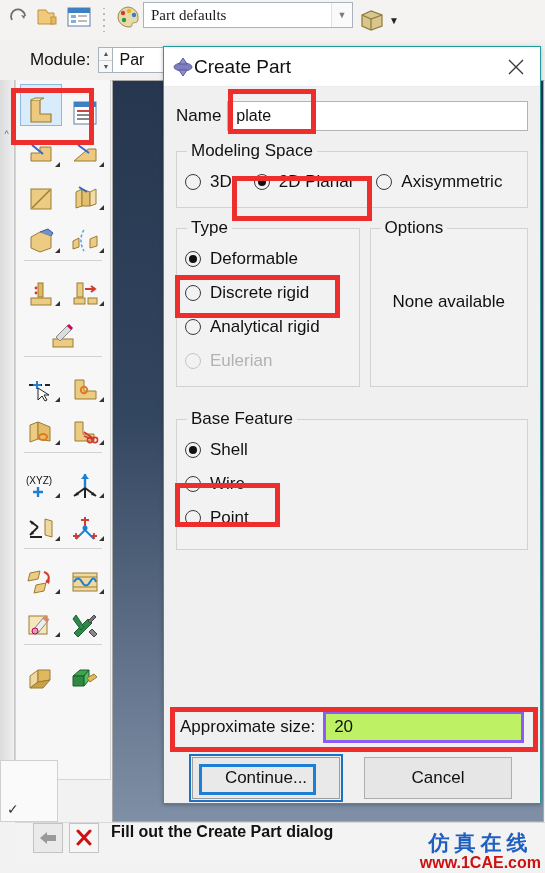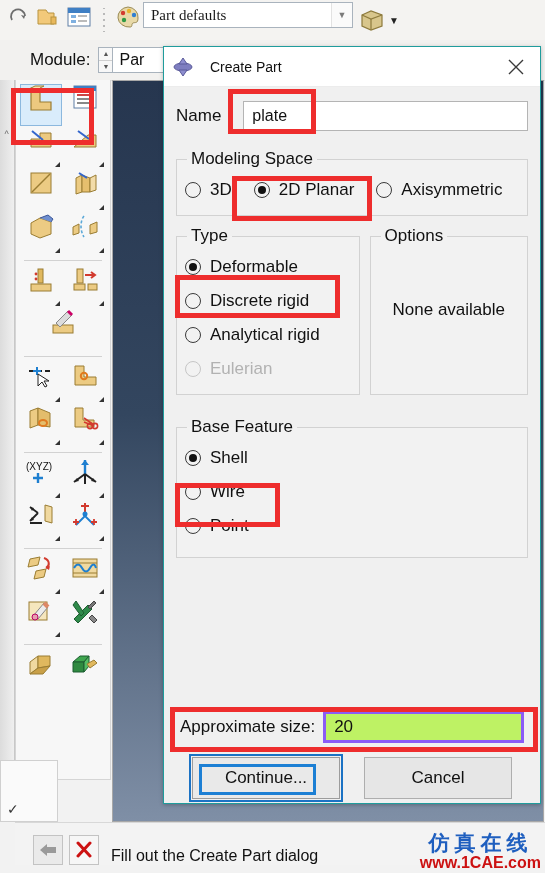--- a/index.html
+++ b/index.html
@@ -62,37 +62,37 @@
   .left-strip .grip{
     position:absolute;left:3px;top:50px;width:7px;height:10px;
     color:#666;font-size:9px;line-height:9px;text-align:center;
   }
   .toolbox{
     position:absolute;left:15px;top:80px;width:96px;height:700px;
     background:#f7f7f7;border:1px solid #d5d5d5;border-top:none;
     box-sizing:border-box;padding-top:4px;
   }
   .tool-row{display:flex;justify-content:center;gap:2px;margin-bottom:1px;}
-  .tool{width:42px;height:42px;display:flex;align-items:flex-start;justify-content:center;position:relative;}
+  .tool{width:42px;height:42px;display:flex;align-items:flex-end;justify-content:center;position:relative;}
   .tool.sel{background:#d9ecfb;border:1px solid #8cb8de;box-sizing:border-box;}
   .tool .corner{position:absolute;right:2px;bottom:2px;width:0;height:0;
     border-left:5px solid transparent;border-bottom:5px solid #333;}
   .tool-div{height:1px;background:#d2d2d2;margin:5px 8px;}
 
   
   .viewport{
     position:absolute;left:112px;top:80px;width:430px;height:740px;
     background:linear-gradient(to bottom,#26364f 0%,#33465f 45%,#7f8fa6 100%);
     border:1px solid #a8a8a8;
   }
 
   
   .prompt-bar{
     position:absolute;left:15px;top:822px;width:530px;height:42px;
-    background:#f3f3f3;border-top:1px solid #d8d8d8;display:flex;align-items:flex-end;
+    background:#f3f3f3;border-top:1px solid #d8d8d8;display:flex;align-items:flex-start;font-weight:bold;
   }
   .prompt-btn{
     width:30px;height:30px;margin-left:18px;background:#eaeaea;border:1px solid #c3c3c3;
     display:flex;align-items:center;justify-content:center;box-sizing:border-box;
   }
   .prompt-btn.x{margin-left:6px;background:#f6f6f6;}
   .prompt-text{font-size:16px;color:#111;margin-left:12px;}
 
   .bottom-left-box{
     position:absolute;left:0;top:760px;width:58px;height:62px;
@@ -115,25 +115,25 @@
   
   .dialog{
     position:absolute;left:163px;top:46px;width:378px;height:758px;
     background:#f0f0f0;border:1px solid #1f9c9c;box-sizing:border-box;
     box-shadow:0 1px 4px rgba(0,0,0,.25);
   }
   .dlg-title{
     height:40px;background:#ffffff;display:flex;align-items:center;
     border-bottom:1px solid #ececec;box-sizing:border-box;padding:0 6px 0 8px;
   }
-  .dlg-title .t{font-size:14px;color:#111;margin-left:16px;flex:1;}
+  .dlg-title .t{font-size:19px;color:#111;margin-left:0;flex:1;}
   .dlg-close{width:36px;height:30px;display:flex;align-items:center;justify-content:center;color:#333;}
   .dlg-body{padding:6px 12px 0 12px;box-sizing:border-box;}
 
-  .row-name{display:flex;align-items:center;height:38px;margin-top:4px;position:relative;gap:16px;}
+  .row-name{display:flex;align-items:center;height:38px;margin-top:4px;position:relative;}
   .row-name .lbl{font-size:17px;color:#111;margin-right:6px;}
   .name-input{
     flex:1;height:30px;background:#fff;border:1px solid #b4b4b4;
     font-size:16px;color:#111;display:flex;align-items:center;padding-left:8px;box-sizing:border-box;
   }
 
   fieldset.grp{
     border:1px solid #d2d2d2;margin:0;padding:4px 8px 8px 8px;background:#f2f2f2;
     position:relative;box-sizing:border-box;
   }
@@ -546,21 +546,21 @@
 
     <div class="dlg-body">
 
       <div class="row-name">
         <span class="lbl">Name</span>
         <div class="name-input">
           <span>plate</span>
         </div>
       </div>
 
-      <fieldset class="grp" style="margin-top:14px;">
+      <fieldset class="grp" style="margin-top:6px;">
         <legend>Modeling Space</legend>
         <div class="ms-row">
           <label class="radio">
             <span class="rb"></span>
             <span>3D</span>
           </label>
           <label class="radio">
             <span class="rb">
                 <span class="dot"></span>
               </span>

